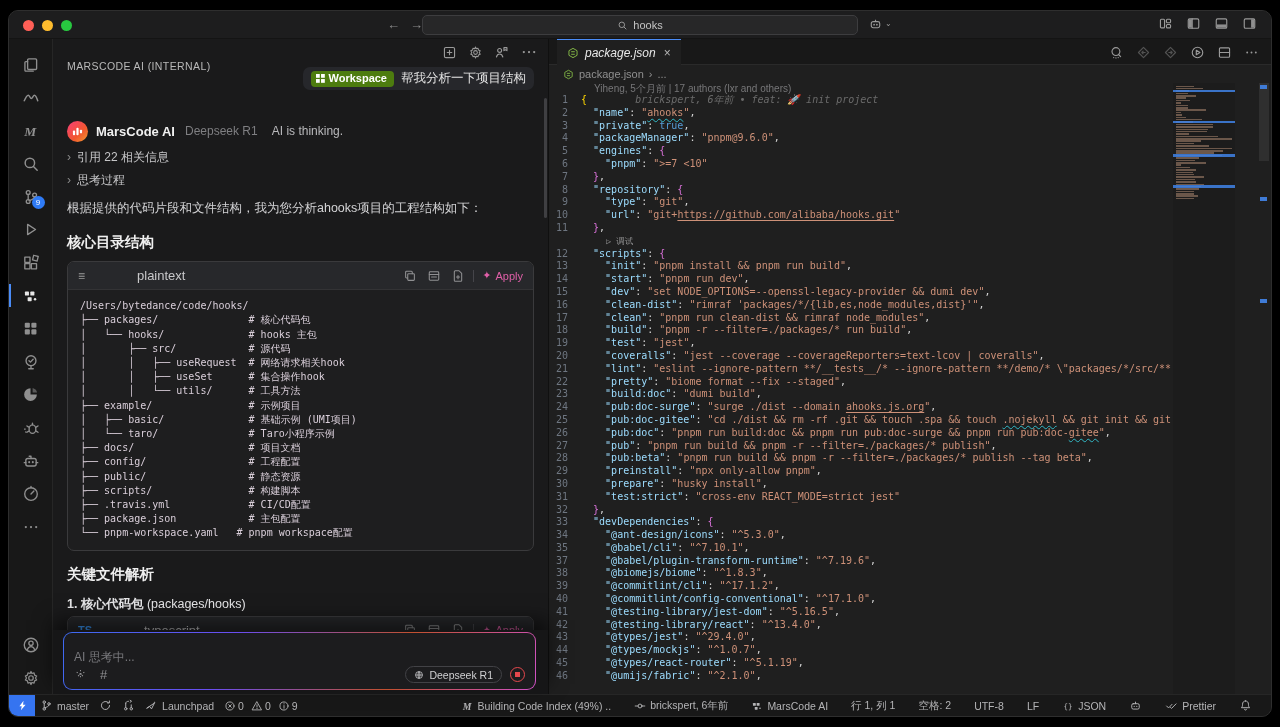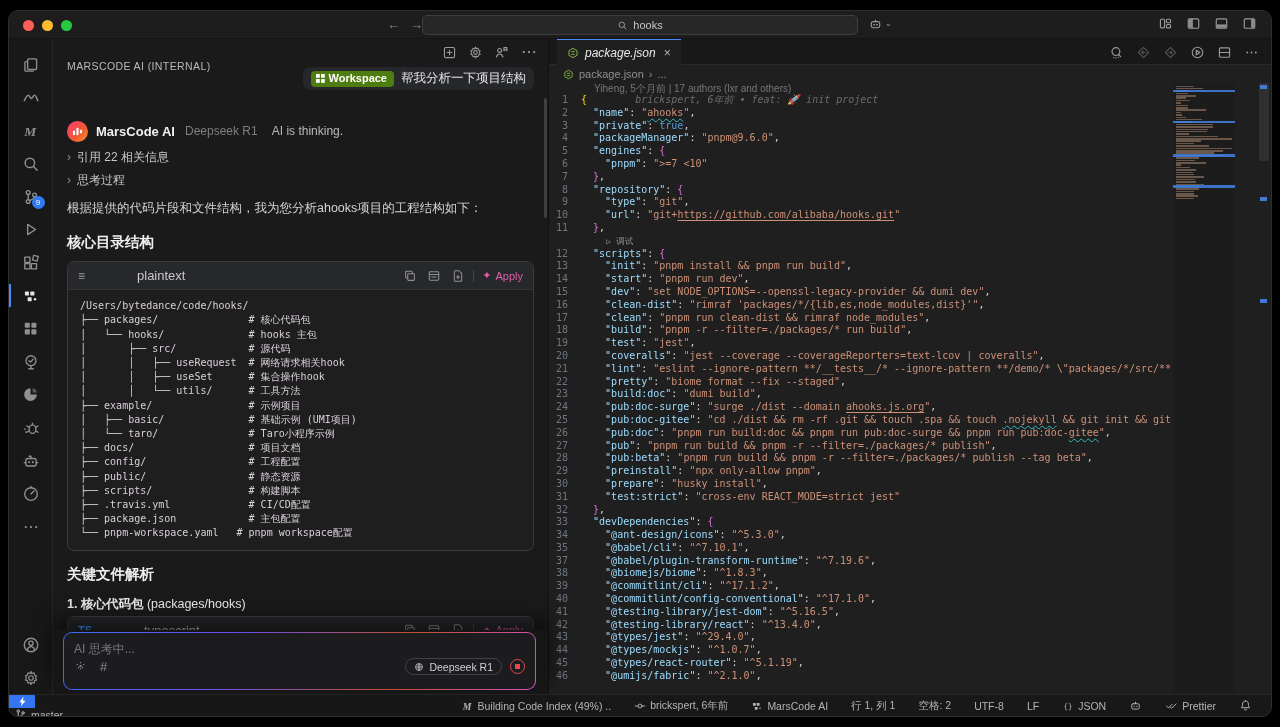--- a/index.html
+++ b/index.html
@@ -72,21 +72,21 @@
     color:#dacfda; white-space:pre; }
   .h2 { margin-top:14px; color:#efefef; font-size:14.5px; font-weight:bold; }
   .sub { margin-top:12px; font-size:12.5px; color:#e6e6e8; height:16px; }
   .sub b { font-weight:bold; }
   .input-backdrop { position:absolute; left:0; right:0; bottom:0; height:64px; background:#161617;
     box-shadow:0 -10px 18px rgba(0,0,0,.55); z-index:2; }
   .input-wrap { position:absolute; left:10px; right:12px; bottom:4px; height:58px; z-index:3;
     padding:1px; border-radius:9px;
     background:linear-gradient(115deg,#3d6af2 0%,#6a4df0 35%,#c2502f 70%,#d052c8 100%); }
   .input-box { width:100%; height:100%; background:#1c1c1e; border-radius:8px; padding:8px 10px 6px;
-    display:flex; flex-direction:column; justify-content:flex-start; }
+    display:flex; flex-direction:column; justify-content:flex-end; }
   .input-ph { color:#78787c; font-size:12px; }
   .input-row { display:flex; align-items:center; }
   .input-left { display:flex; gap:13px; align-items:center; color:#8f8f92; flex:1; }
   .hash { font-size:13px; color:#8f8f92; }
   .model-pill { border:1px solid #424246; border-radius:10px; padding:1.5px 8px; display:flex; gap:5px;
     align-items:center; color:#cfcfd1; font-size:10.5px; }
   .stop-btn { width:15px; height:15px; border:1.5px solid #e5484d; border-radius:50%; margin-left:8px;
     display:flex; align-items:center; justify-content:center; }
   .stop-btn i { width:5px; height:5px; background:#e5484d; display:block; }
   .sb-scroll { position:absolute; right:1px; top:59px; width:3px; height:120px; background:#3f3f42; border-radius:2px; z-index:4; }
@@ -116,21 +116,21 @@
   .mm-row { height:2.4px; position:relative; }
   .mm-row i { position:absolute; left:3px; top:0.5px; height:1.5px; background:rgba(205,160,130,.45); display:block; }
   .mm-row.hl::after { content:""; position:absolute; left:0; right:0; top:0; height:2.2px; background:rgba(64,130,230,.85); }
   .ruler { position:absolute; top:44px; right:0; width:14px; bottom:0; }
   .ruler .thumb { position:absolute; left:2px; right:2px; top:0; height:78px; background:rgba(120,120,120,.18); }
   .ruler .mark { position:absolute; left:3px; width:7px; height:4px; background:#3f7bd6; }
 
   
   .statusbar { position:absolute; left:0; bottom:0; right:0; height:22px; background:#181818;
     border-top:1px solid #262626; display:flex; align-items:center; font-size:10.5px; color:#b4b4b6; }
-  .st-left { display:flex; height:100%;flex-direction:column; }
+  .st-left { display:flex; align-items:center; height:100%; }
   .st-right { margin-left:auto; display:flex; align-items:center; height:100%; padding-right:14px; gap:13px; }
   .st-item { display:flex; align-items:center; gap:4px; padding:0 5px; height:100%; }
   .st-remote { background:#3574f0; width:26px; justify-content:center; color:#fff; }
   .st-group { display:flex; align-items:center; gap:3px; padding:0 5px; }
   .st-group .pair { display:flex; align-items:center; gap:2px; margin-right:4px; }
 </style>
 </head>
 <body>
 
 <div class="window">

